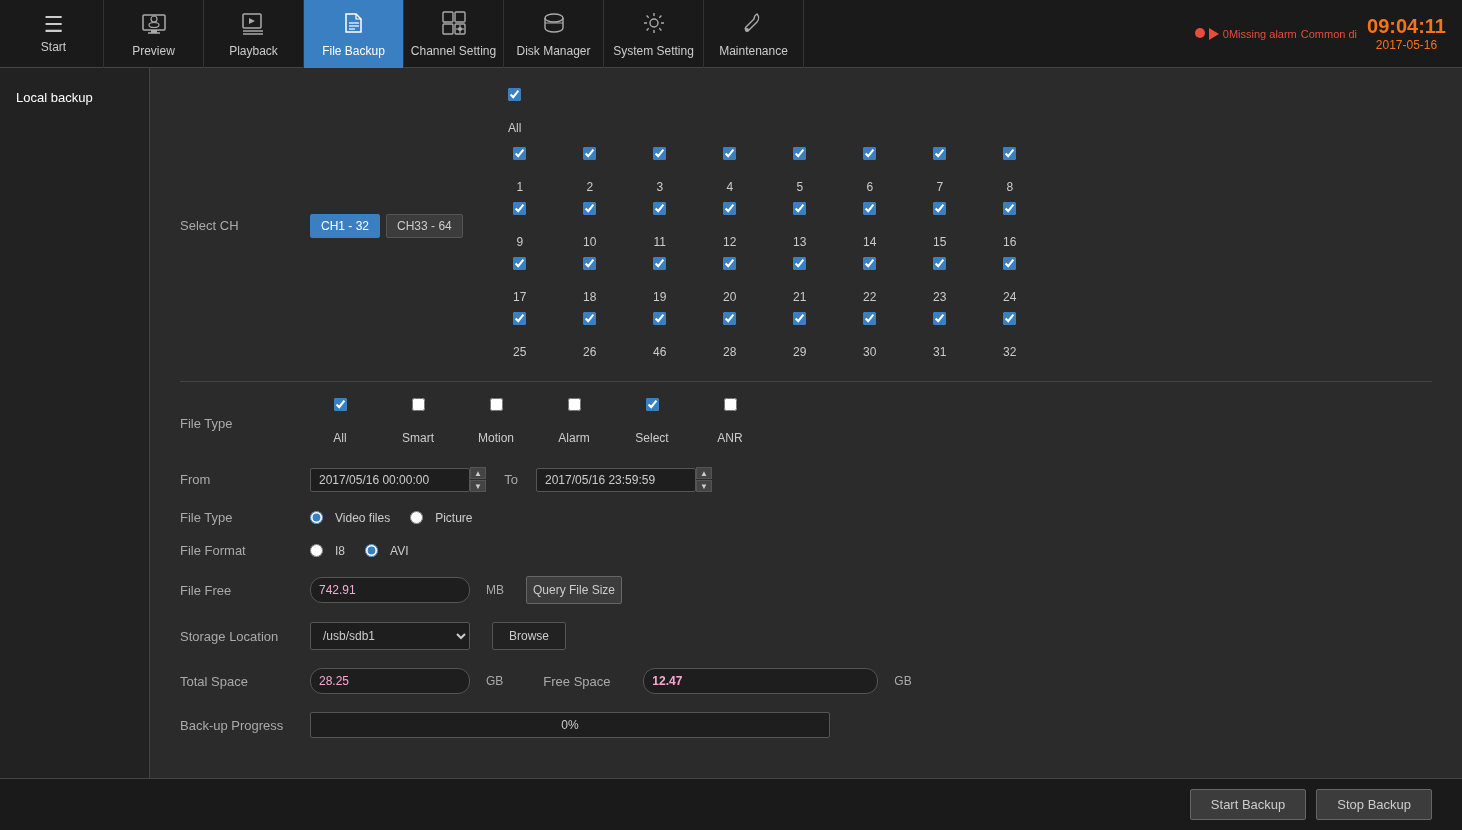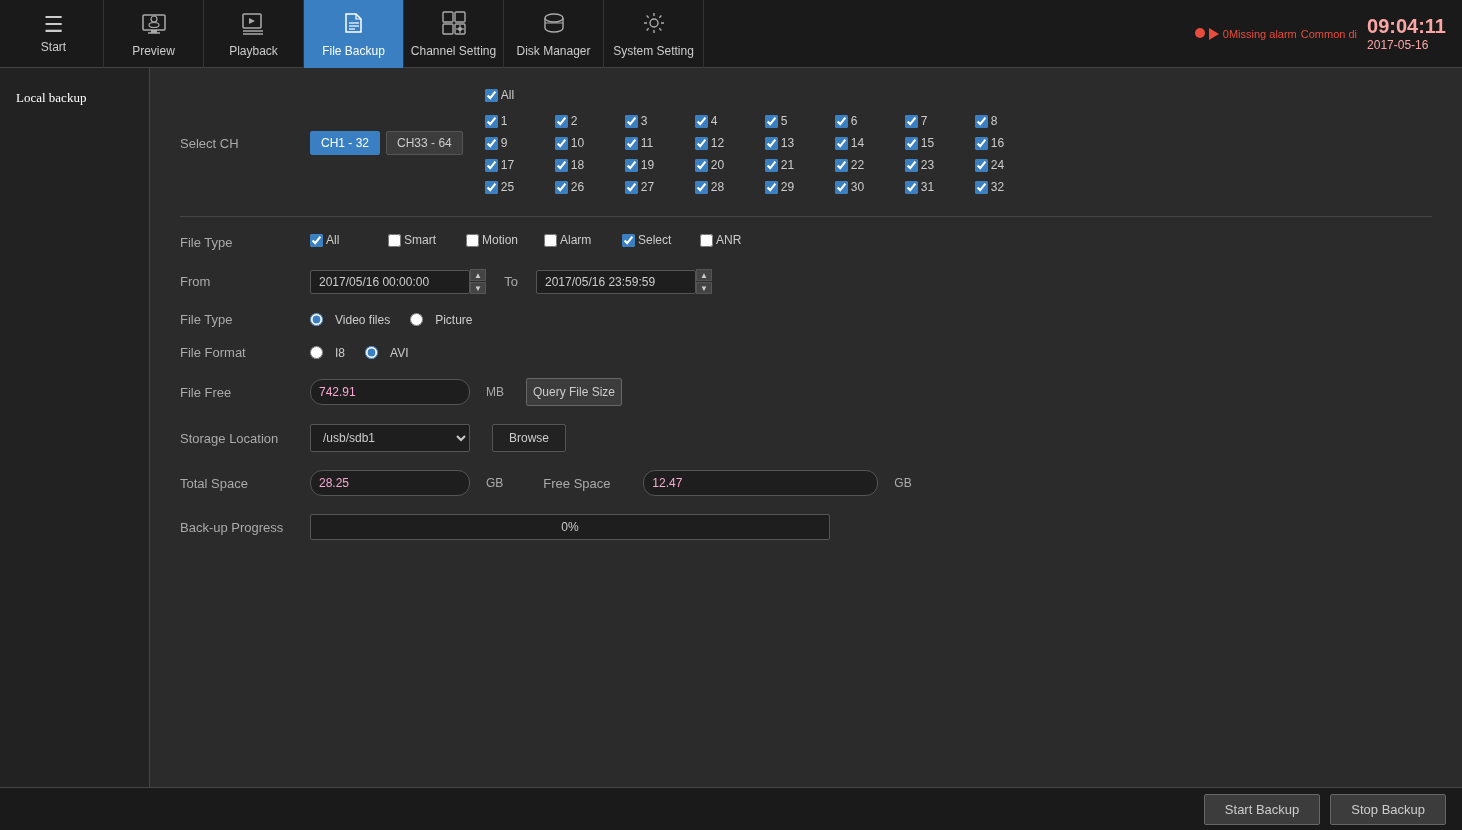--- a/index.html
+++ b/index.html
@@ -62,40 +62,40 @@
       border-radius: 50%;
       background: #e74c3c;
     }
     .alarm-play {
       width: 0; height: 0;
       border-top: 6px solid transparent;
       border-bottom: 6px solid transparent;
       border-left: 10px solid #e74c3c;
     }
     .clock-block {
-      text-align: left;
-      color: #fca5a5;
+      text-align: center;
+      color: #f97316;
     }
     .clock-time { font-size: 20px; font-weight: bold; }
     .clock-date { font-size: 12px; }
 
     
     .sidebar {
       width: 150px;
       background: #222;
       border-right: 1px solid #444;
       padding-top: 10px;
     }
     .sidebar-item {
       padding: 12px 16px;
       color: #ccc;
       cursor: pointer;
       font-size: 13px;
     }
-    .sidebar-item.active { color: #fff; font-family: Liberation Serif, serif; }
+    .sidebar-item.active { color: #fff; }
 
     
     .content {
       flex: 1;
       background: #2b2b2b;
       padding: 20px 30px;
       overflow-y: auto;
     }
 
     
@@ -131,26 +131,27 @@
       text-align: center;
     }
     .ch-btn.active {
       background: #3a7fc1;
       border-color: #3a7fc1;
       color: #fff;
     }
     .cb-item {
       display: flex;
       align-items: center;
-      gap: 3px;
+      gap: 20px;
       min-width: 60px;
       font-size: 12px;
       color: #ccc;
       cursor: pointer;
       margin-bottom: 4px;
+      flex-direction: column;
     }
     .cb-item input[type=checkbox] {
       accent-color: #3a7fc1;
       cursor: pointer;
     }
 
     .checkbox-grid {
       display: grid;
       grid-template-columns: repeat(8, 70px);
       row-gap: 4px;
@@ -287,27 +288,27 @@
       color: #ccc;
       font-size: 12px;
     }
 
     
     .bottombar {
       position: absolute;
       bottom: 0;
       left: 0;
       right: 0;
-      height: 43px;
+      height: 52px;
       background: #1a1a1a;
       border-top: 1px solid #444;
       display: flex;
       align-items: center;
       justify-content: flex-end;
-      padding: 0 16px;
+      padding: 0 30px;
       gap: 10px;
     }
     .btn-bottom {
       background: #3c3c3c;
       border: 1px solid #666;
       color: #ccc;
       padding: 7px 20px;
       font-size: 13px;
       cursor: pointer;
       border-radius: 2px;
@@ -382,20 +383,29 @@
   </div>
   <div class="nav-item">
     <span class="nav-icon">
       <svg width="26" height="26" viewBox="0 0 26 26" fill="none">
         <circle cx="13" cy="13" r="4" stroke="#aaa" stroke-width="1.4" fill="none"></circle>
         <path d="M13 3v3M13 20v3M3 13h3M20 13h3M5.6 5.6l2.1 2.1M18.3 18.3l2.1 2.1M5.6 20.4l2.1-2.1M18.3 7.7l2.1-2.1" stroke="#aaa" stroke-width="1.4"></path>
       </svg>
     </span>
     <span>System Setting</span>
   </div>
+  <div class="nav-item">
+    <span class="nav-icon">
+      <svg width="26" height="26" viewBox="0 0 26 26" fill="none">
+        <path d="M16 4a6 6 0 0 1 0 8l-8 8a2 2 0 0 1-3-3l8-8a6 6 0 0 1 3-5z" stroke="#aaa" stroke-width="1.4" fill="none"></path>
+        <circle cx="6" cy="20" r="2" fill="#aaa"></circle>
+      </svg>
+    </span>
+    <span>Maintenance</span>
+  </div>
 
   <div class="topbar-right">
     <div class="alarm-indicator">
       <div class="alarm-dot"></div>
       <div class="alarm-play"></div>
       <span>0Missing alarm</span>
       <span>Common di</span>
     </div>
     <div class="clock-block">
       <div class="clock-time">09:04:11</div>
@@ -533,21 +543,21 @@
           <label class="cb-item">
               <input type="checkbox" checked="" style="">
               <span>25</span>
             </label>
           <label class="cb-item">
               <input type="checkbox" checked="" style="">
               <span>26</span>
             </label>
           <label class="cb-item">
               <input type="checkbox" checked="" style="">
-              <span>27</span>
+              <span>46</span>
             </label>
           <label class="cb-item">
               <input type="checkbox" checked="" style="">
               <span>28</span>
             </label>
           <label class="cb-item">
               <input type="checkbox" checked="" style="">
               <span>29</span>
             </label>
           <label class="cb-item">
@@ -658,21 +668,21 @@
         <option>/usb/sdb1</option>
       </select>
       <button class="btn-dark" style="margin-left:12px;">Browse</button>
     </div>
 
     <div class="form-row">
       <div class="form-label">Total Space</div>
       <input class="text-input" style="width: 160px;" type="text" value="28.25" readonly="">
       <span style="margin-left:6px; color:#aaa; font-size:12px;">GB</span>
       <div style="margin-left:30px; color:#aaa; font-size:13px; width:90px;">Free Space</div>
-      <input class="text-input" style="width: 235px;" type="text" value="12.47" readonly="">
+      <input class="text-input" style="width: 235px; font-weight: bold;" type="text" value="12.47" readonly="">
       <span style="margin-left:6px; color:#aaa; font-size:12px;">GB</span>
     </div>
 
     <div class="form-row">
       <div class="form-label">Back-up Progress</div>
       <div class="progress-bar-wrap">
         <div class="progress-fill" style="width:0%;"></div>
         <span class="progress-text">0%</span>
       </div>
     </div>

